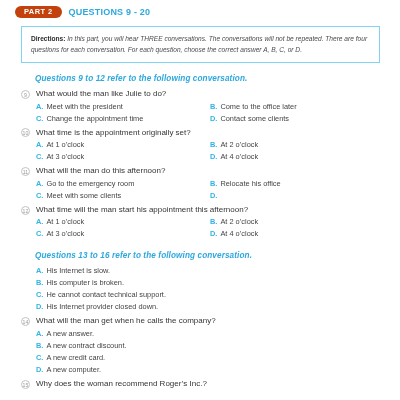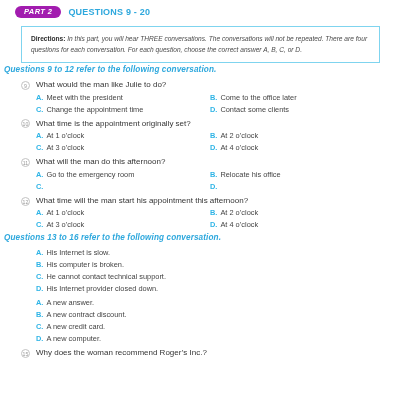--- a/index.html
+++ b/index.html
@@ -25,25 +25,24 @@
   }
 
   
   .header {
     display: flex;
     align-items: center;
     gap: 7px;
     padding: 6px 0 0 15px;
   }
   .part-badge {
-    background: #a21caf;
+    background: #c2410c;
     color: #ffffff;
     font-size: 7.5px;
     font-weight: bold;
-    font-style: italic;
     letter-spacing: 0.4px;
     padding: 2.2px 9px 2.2px 9px;
     border-radius: 7px;
     line-height: 1;
     white-space: nowrap;
   }
   .header-title {
     color: #2ea8dd;
     font-size: 9px;
     font-weight: bold;
@@ -71,22 +70,22 @@
     font-style: normal;
     color: #2b2b2b;
   }
 
   
   .section-heading {
     color: #2ea8dd;
     font-size: 8.2px;
     font-weight: bold;
     font-style: italic;
-    padding-left: 4px;
-    margin-top: 2px;
+    padding-left: 35px;
+    margin-top: 11px;
     margin-bottom: 5px;
     letter-spacing: 0.1px;
   }
 
   
   .question {
     padding-left: 21px;
     margin-bottom: 2px;
   }
   .q-head {
@@ -226,20 +225,21 @@
               <span>Go to the emergency room</span>
             </div>
             <div class="opt">
               <span class="opt-letter">B.</span>
               <span>Relocate his office</span>
             </div>
           </div>
           <div class="opt-row two-col">
             <div class="opt">
               <span class="opt-letter">C.</span>
+              <span>Meet with some clients</span>
             </div>
             <div class="opt">
               <span class="opt-letter">D.</span>
             </div>
           </div>
         </div>
       </div>
       <div class="question">
         <div class="q-head">
           <span class="q-num">12</span>
@@ -283,20 +283,24 @@
             <span class="opt-letter">C.</span>
             <span>He cannot contact technical support.</span>
           </div>
           <div class="opt">
             <span class="opt-letter">D.</span>
             <span>His Internet provider closed down.</span>
           </div>
         </div>
       </div>
       <div class="question">
+        <div class="q-head">
+          <span class="q-num">14</span>
+          <span class="q-text">What will the man get when he calls the company?</span>
+        </div>
         <div class="options stacked">
           <div class="opt">
             <span class="opt-letter">A.</span>
             <span>A new answer.</span>
           </div>
           <div class="opt">
             <span class="opt-letter">B.</span>
             <span>A new contract discount.</span>
           </div>
           <div class="opt">

